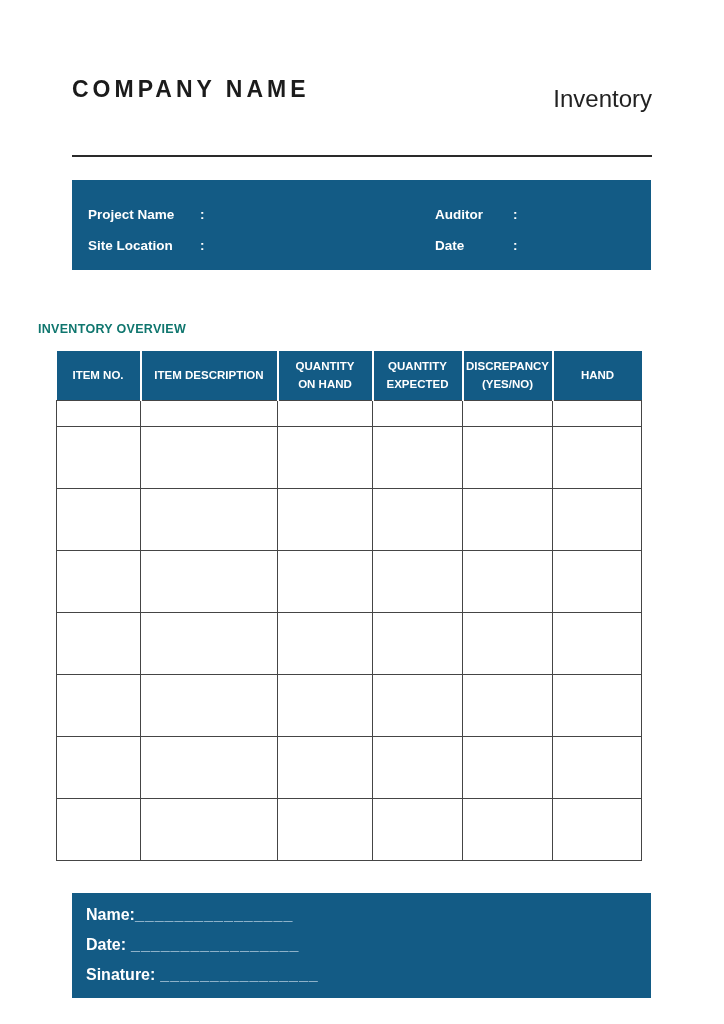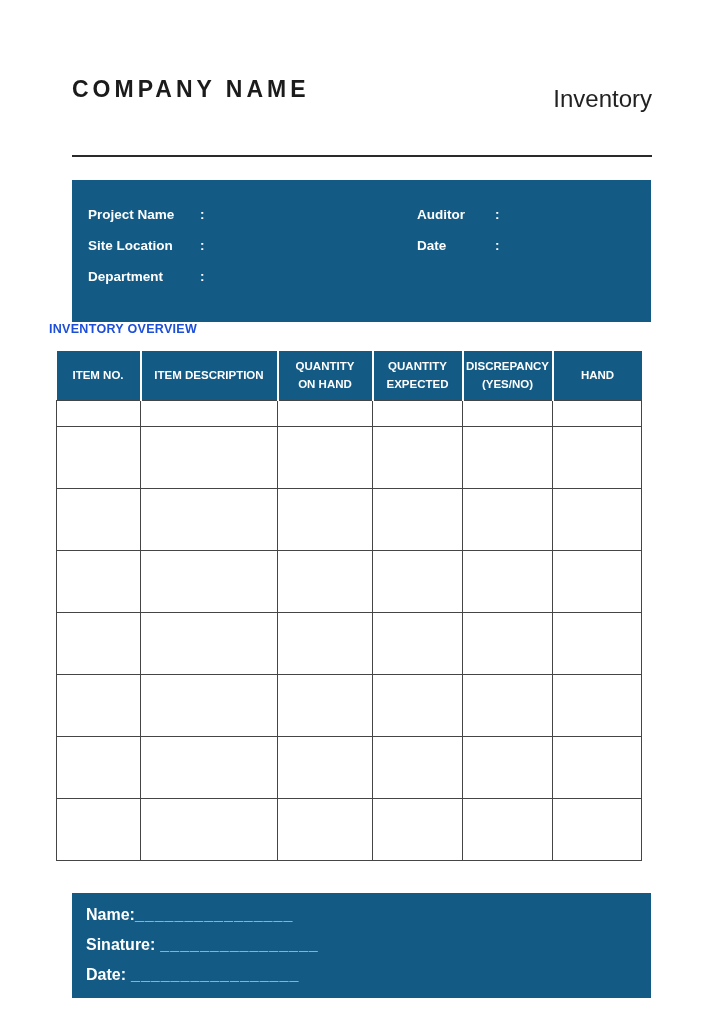--- a/index.html
+++ b/index.html
@@ -43,51 +43,50 @@
     height: 2px;
     background: #2a2a2a;
   }
 
   
   .info-box {
     position: absolute;
     left: 72px;
     top: 180px;
     width: 579px;
-    height: 142px;
+    height: 90px;
     background: var(--blue);
     color: #ffffff;
     font-size: 13.5px;
     font-weight: bold;
   }
   .info-col {
     position: absolute;
     top: 23px;
     display: flex;
     flex-direction: column;
     gap: 12px;
   }
   .info-col.left  { left: 16px;  width: 335px; }
-  .info-col.right { left: 345px; width: 205px; gap: 12px; }
+  .info-col.right { left: 363px; width: 205px; gap: 12px; }
   .field { display: flex; align-items: baseline; }
   .info-col.left  .field-label { width: 112px; }
   .info-col.right .field-label { width: 78px; }
   .field-colon { width: 18px; }
   .field-value { flex: 1; min-height: 16px; }
 
   
   .section-title {
     position: absolute;
     left: 38px;
     top: 322px;
     font-size: 12.5px;
     font-weight: bold;
     letter-spacing: 0.3px;
-    color: #1d4ed8;
-    margin-left: 11px;
+    color: #0f766e;
   }
 
   
   .inv-table {
     position: absolute;
     left: 56px;
     top: 351px;
     width: 585px;
     border-collapse: collapse;
     table-layout: fixed;
@@ -279,21 +278,21 @@
         </tr>
       </tbody>
   </table>
 
   <section class="sig-box">
     <div class="sig-lines">
       <div class="sig-line">
         <span>Name:</span><span class="sig-blank">________________</span>
       </div>
       <div class="sig-line">
+        <span>Date:</span><span class="sig-blank">_________________</span>
+      </div>
+      <div class="sig-line">
         <span>Sinature:</span><span class="sig-blank">________________</span>
-      </div>
-      <div class="sig-line">
-        <span>Date:</span><span class="sig-blank">_________________</span>
       </div>
     </div>
   </section>
 
 </div>
 
 </body></html>

